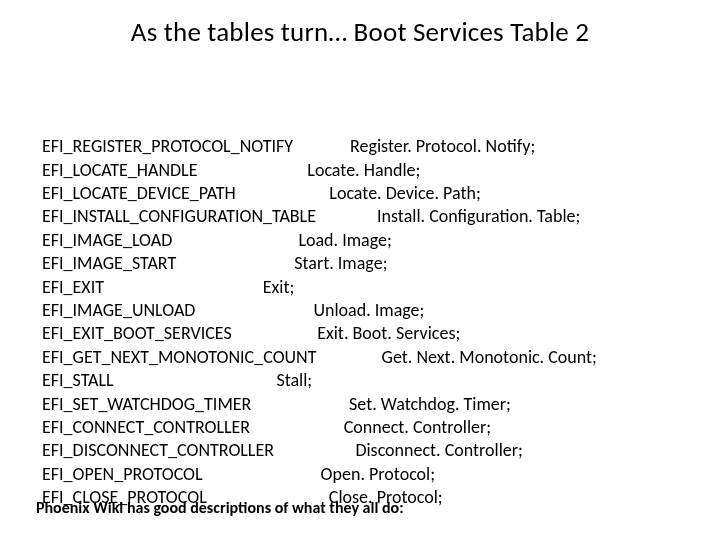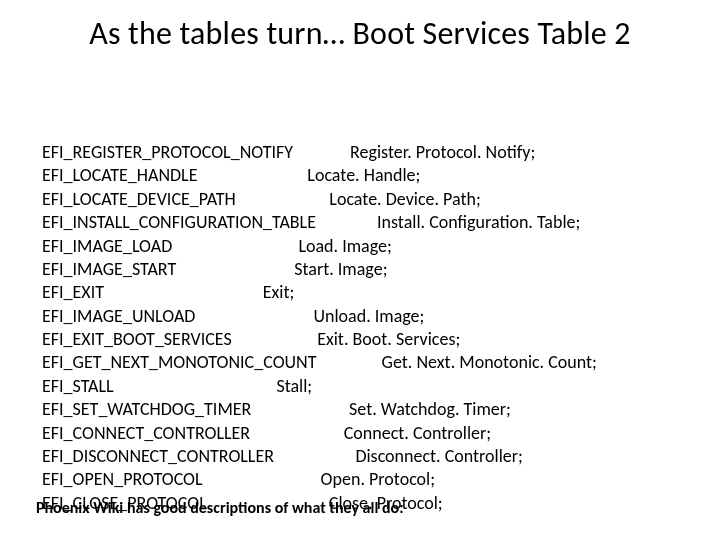--- a/index.html
+++ b/index.html
@@ -13,21 +13,21 @@
     overflow: hidden;
   }
   .slide {
     width: 720px;
     height: 540px;
     position: relative;
     box-sizing: border-box;
     padding: 16px 18px 0 18px;
   }
   .title {
-    font-size: 32px;
+    font-size: 27px;
     font-weight: 400;
     text-align: center;
     line-height: 1.15;
     margin: 0 0 18px 0;
     padding: 0 40px;
     letter-spacing: 0.2px;
   }
   .table-block {
     font-size: 18px;
     line-height: 1.3;

